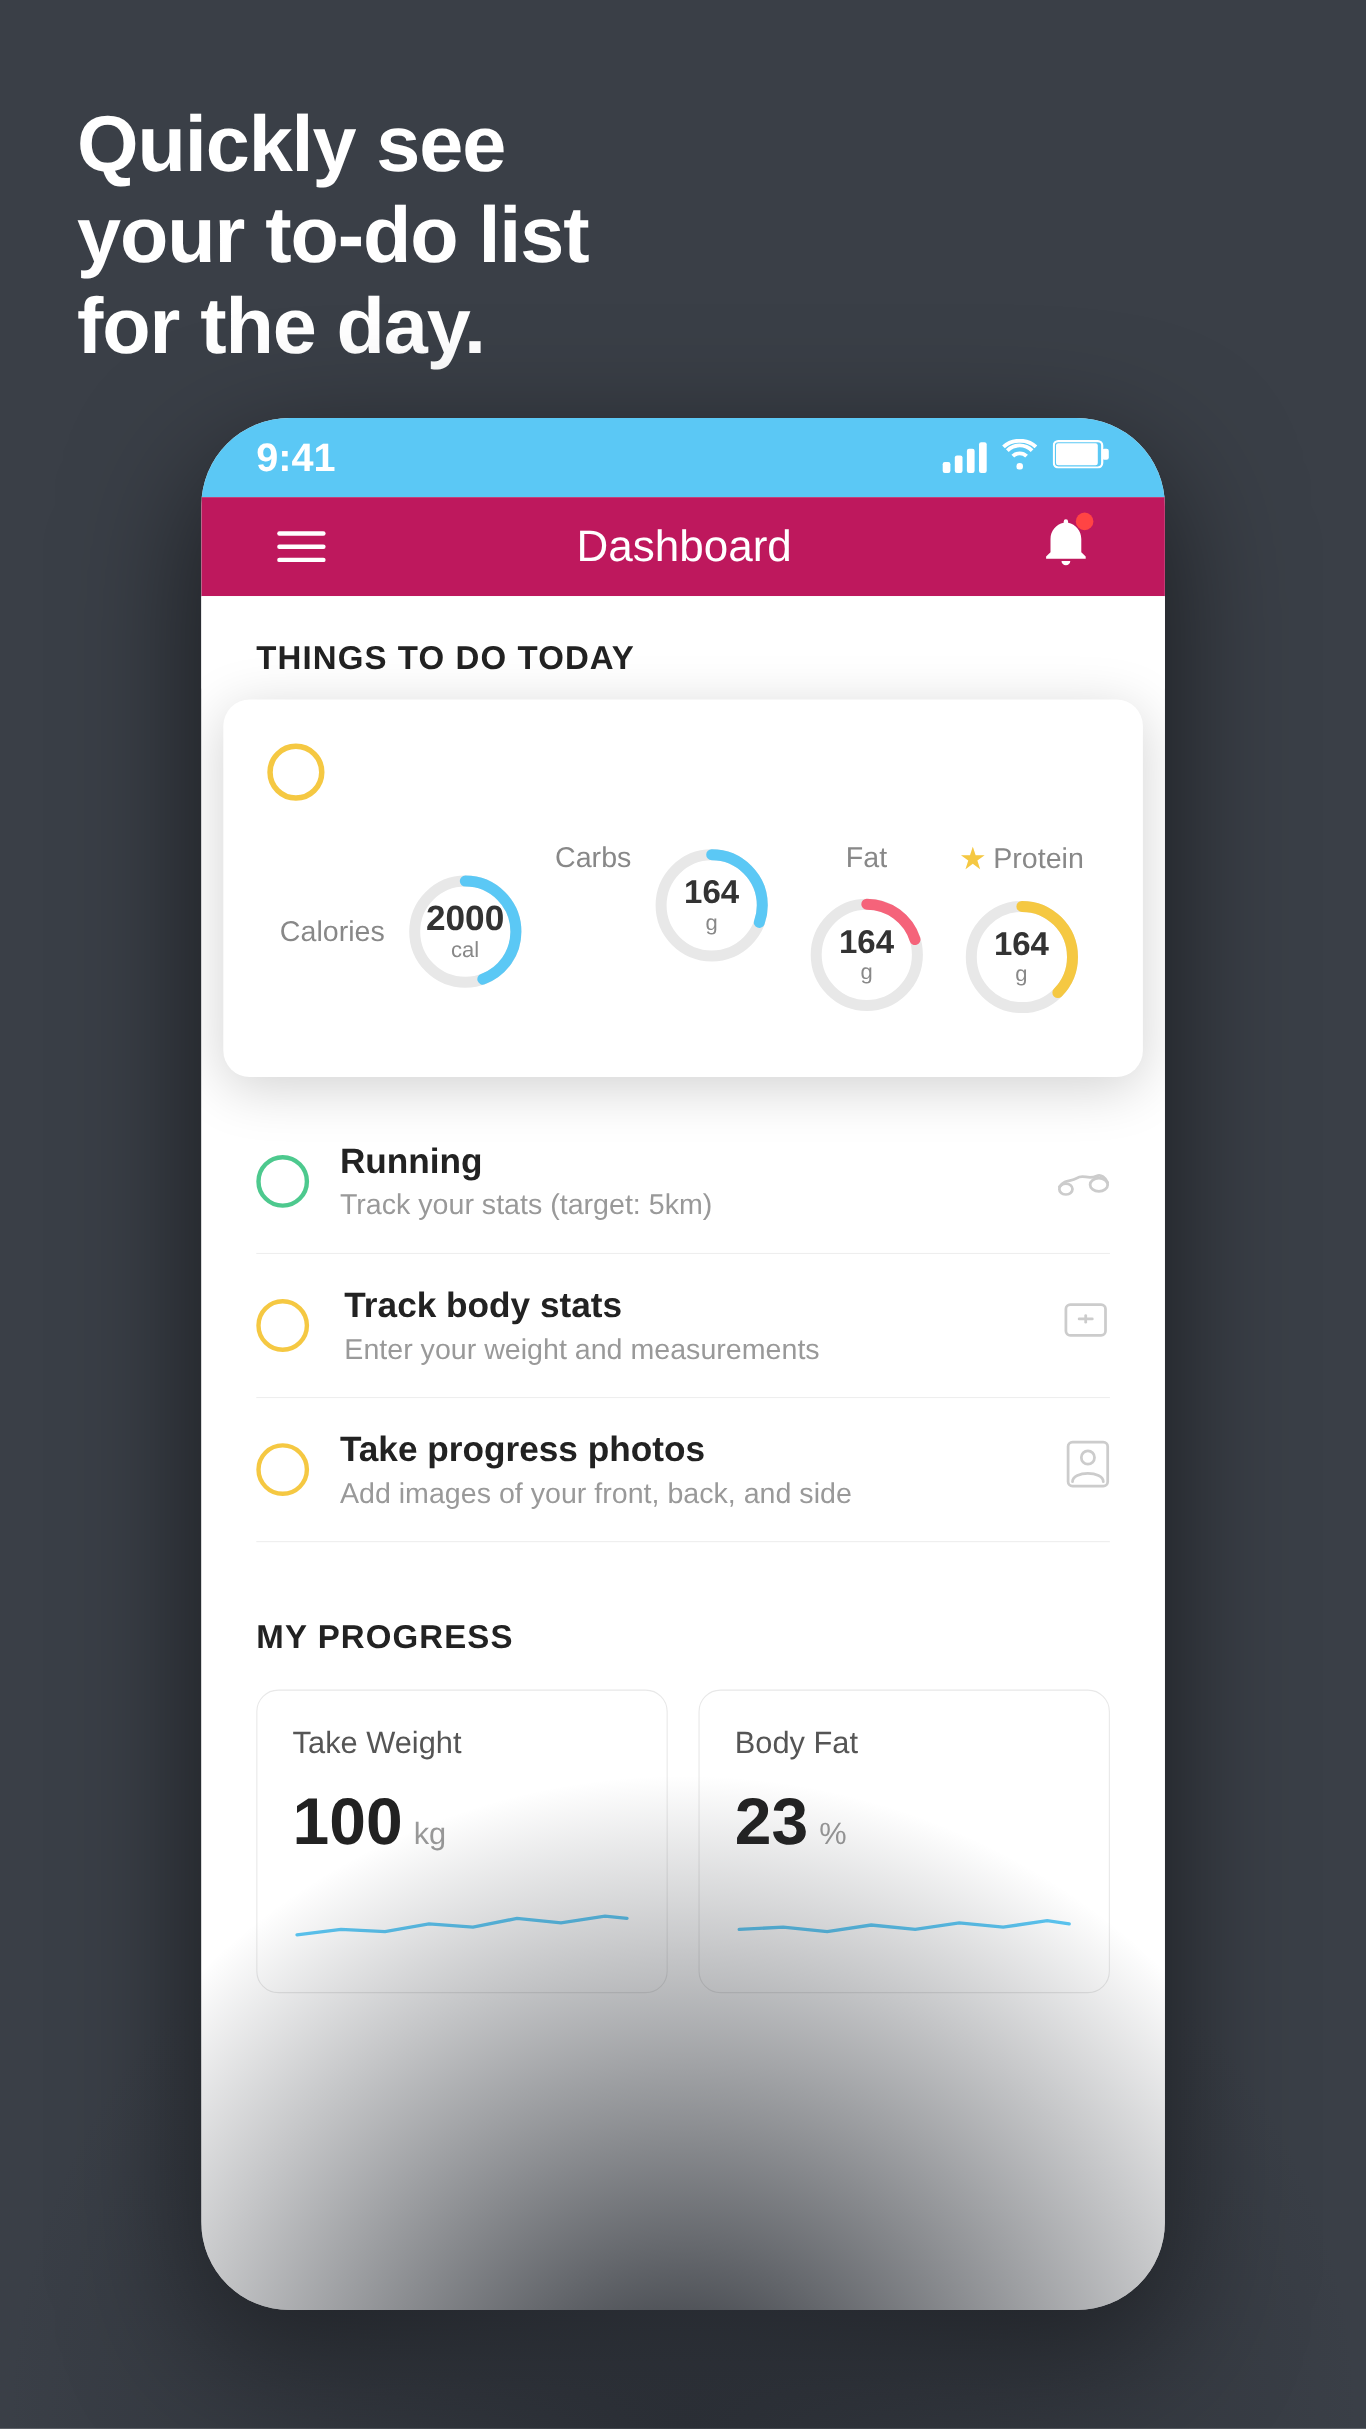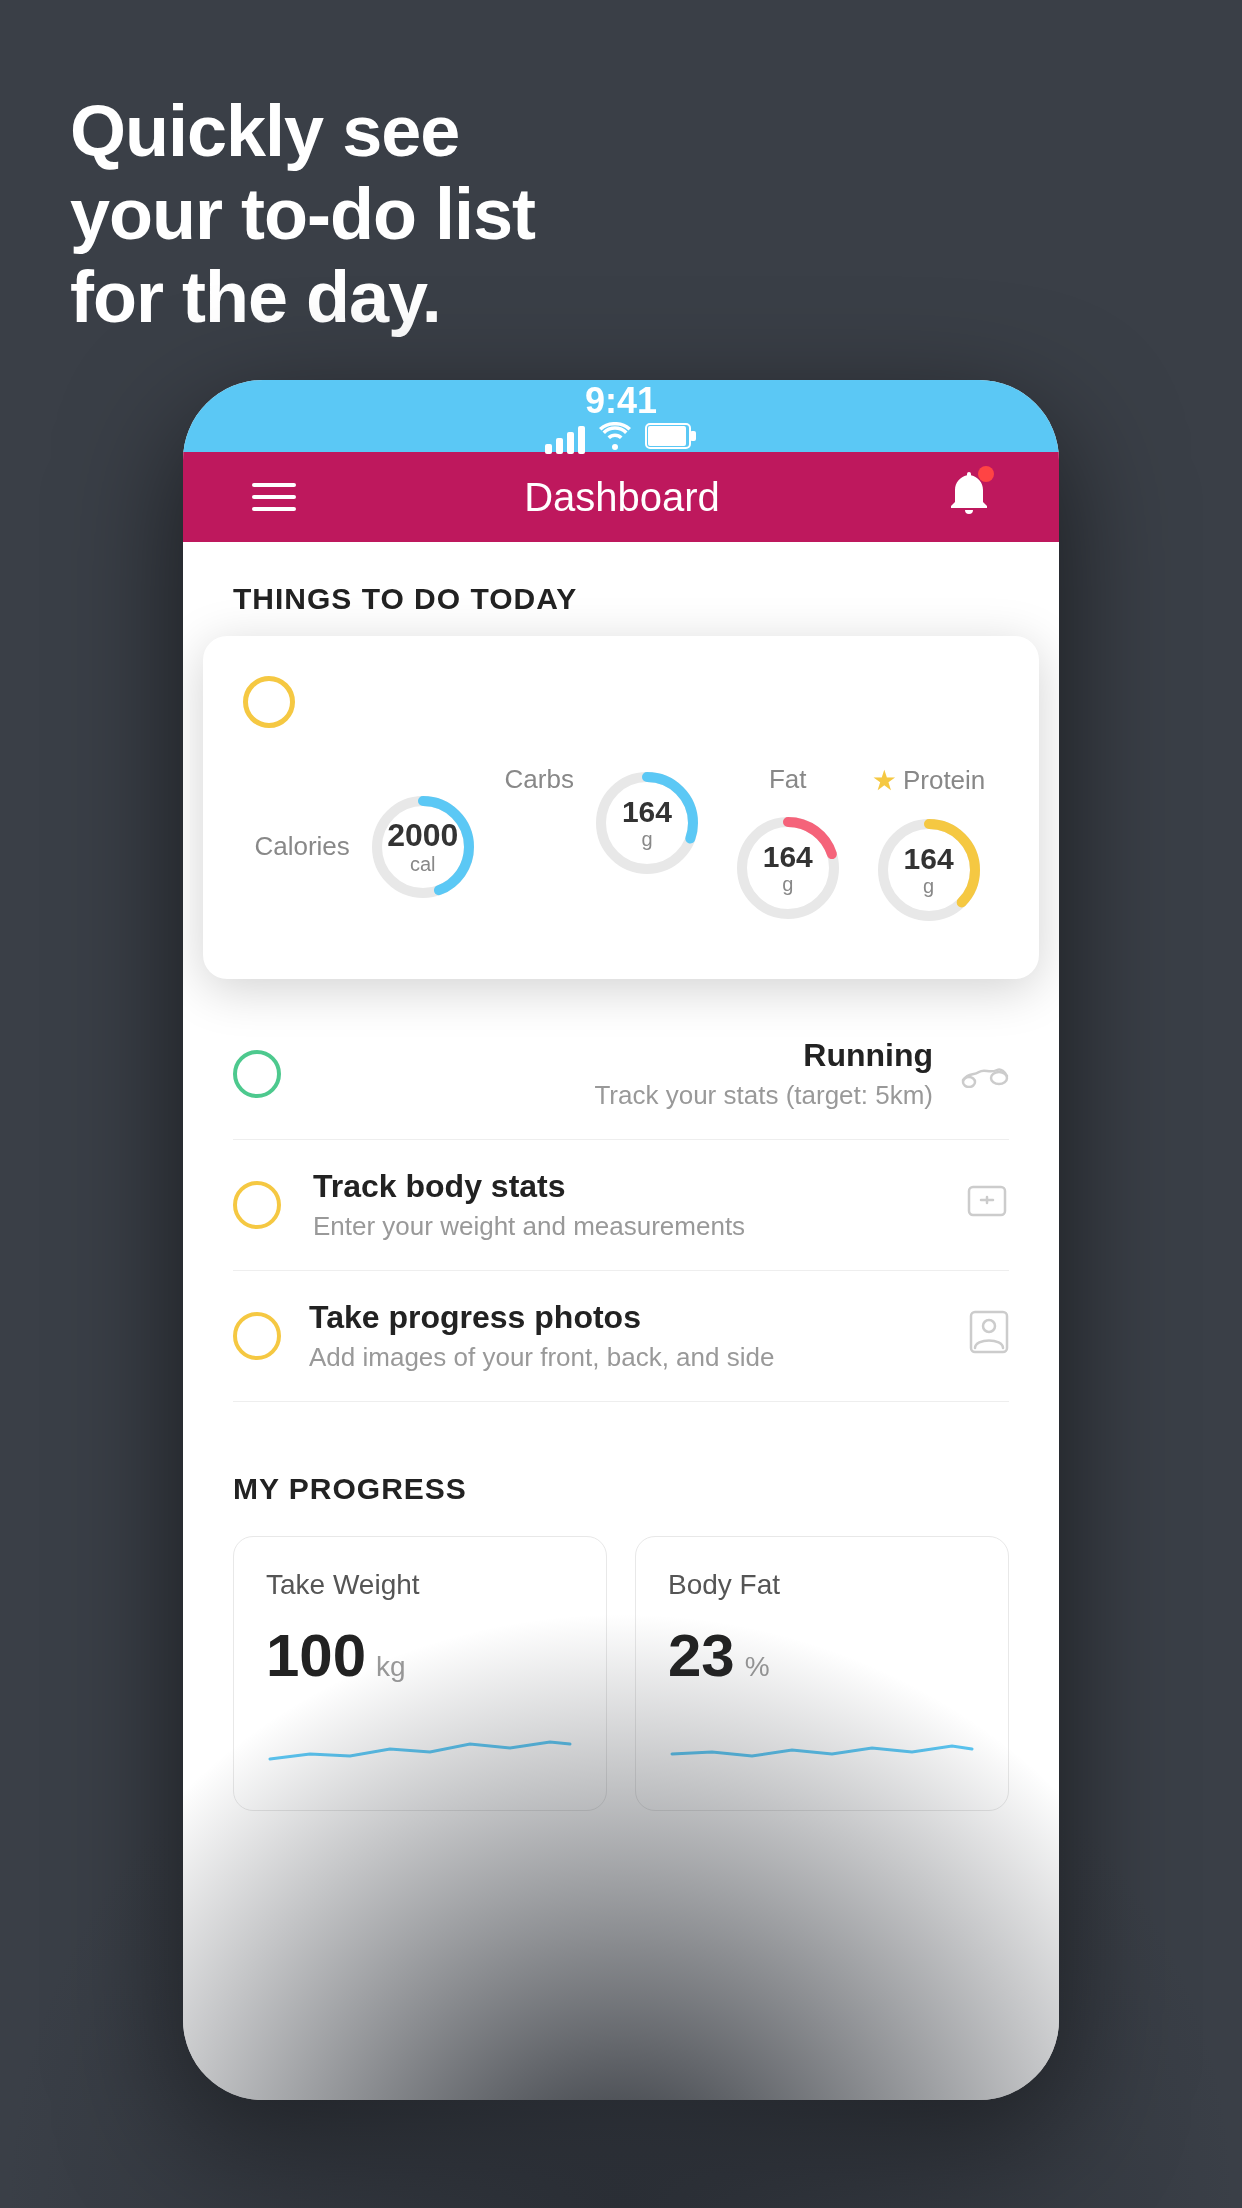--- a/index.html
+++ b/index.html
@@ -49,21 +49,20 @@
     }
 
     
     .status-bar {
       background: #5bc8f5;
       height: 72px;
       display: flex;
       align-items: center;
       justify-content: space-between;
       padding: 0 50px;
-      flex-direction: column;
     }
     .status-time {
       color: white;
       font-size: 36px;
       font-weight: 600;
     }
     .status-icons {
       display: flex;
       align-items: center;
       gap: 14px;
@@ -264,21 +263,21 @@
               </div>
             </div>
           </div>
 
         </div>
       </div>
     </div>
 
     <div style="padding: 0 50px; margin-top: 30px;">
 
-      <div style="display:flex;align-items:center;padding:28px 0;border-bottom:1px solid #eee;gap:28px;text-align:right;">
+      <div style="display:flex;align-items:center;padding:28px 0;border-bottom:1px solid #eee;gap:28px;">
         <div style="width:48px;height:48px;border-radius:50%;border:4px solid #4dc98e;flex-shrink:0;"></div>
         <div style="flex:1;">
           <div style="font-size:32px;font-weight:600;color:#222;margin-bottom:6px;">Running</div>
           <div style="font-size:26px;color:#999;">Track your stats (target: 5km)</div>
         </div>
         <span style="font-size:38px;color:#bbb;">
           <svg width="48" height="36" viewBox="0 0 48 36" fill="none" stroke="#ccc" stroke-width="2.5" stroke-linecap="round" stroke-linejoin="round">
             <path d="M2 28 C8 20 12 24 18 20 C24 16 28 22 36 18 C40 16 44 20 46 24"></path>
             <ellipse cx="8" cy="30" rx="6" ry="5" stroke="#ccc" stroke-width="2.5"></ellipse>
             <ellipse cx="38" cy="26" rx="8" ry="6" stroke="#ccc" stroke-width="2.5"></ellipse>

